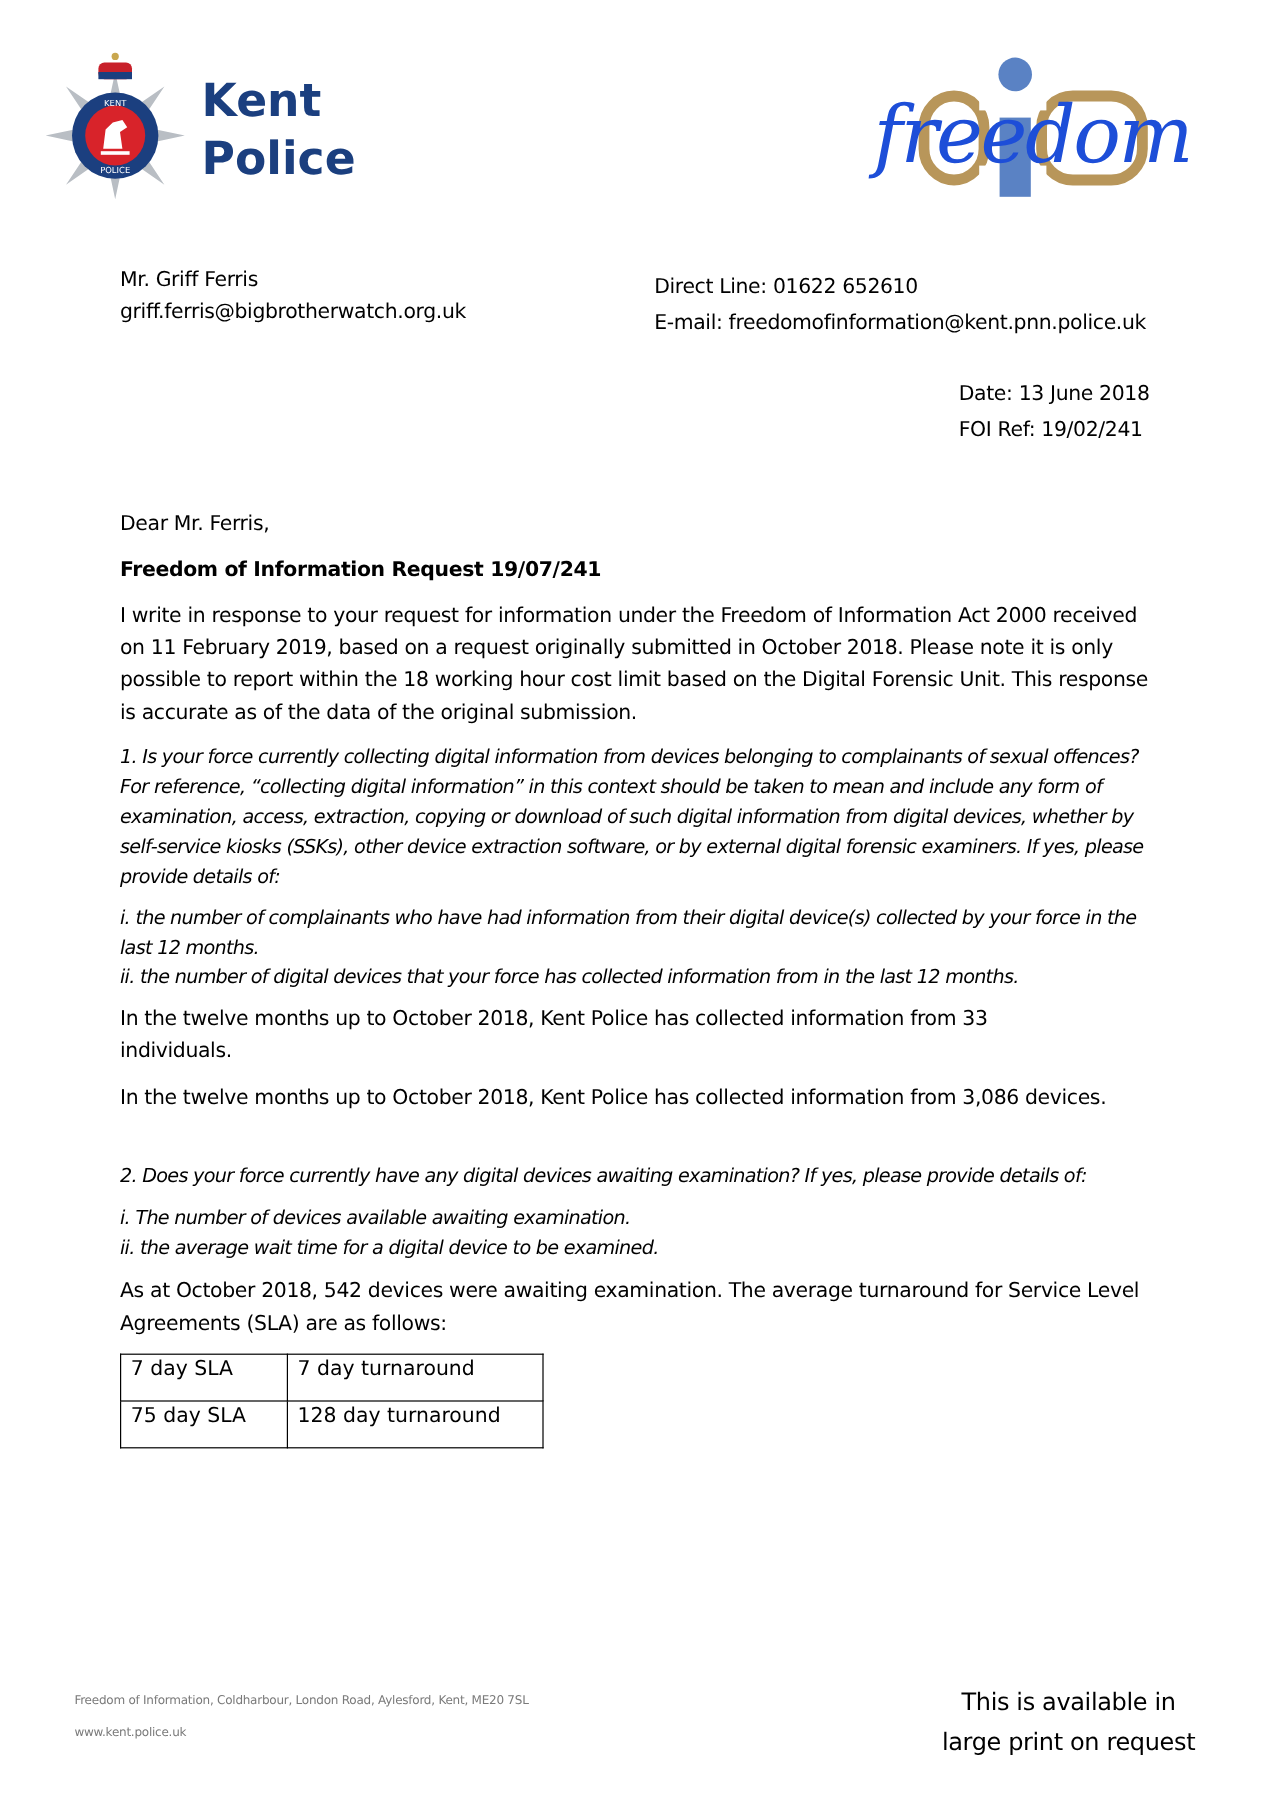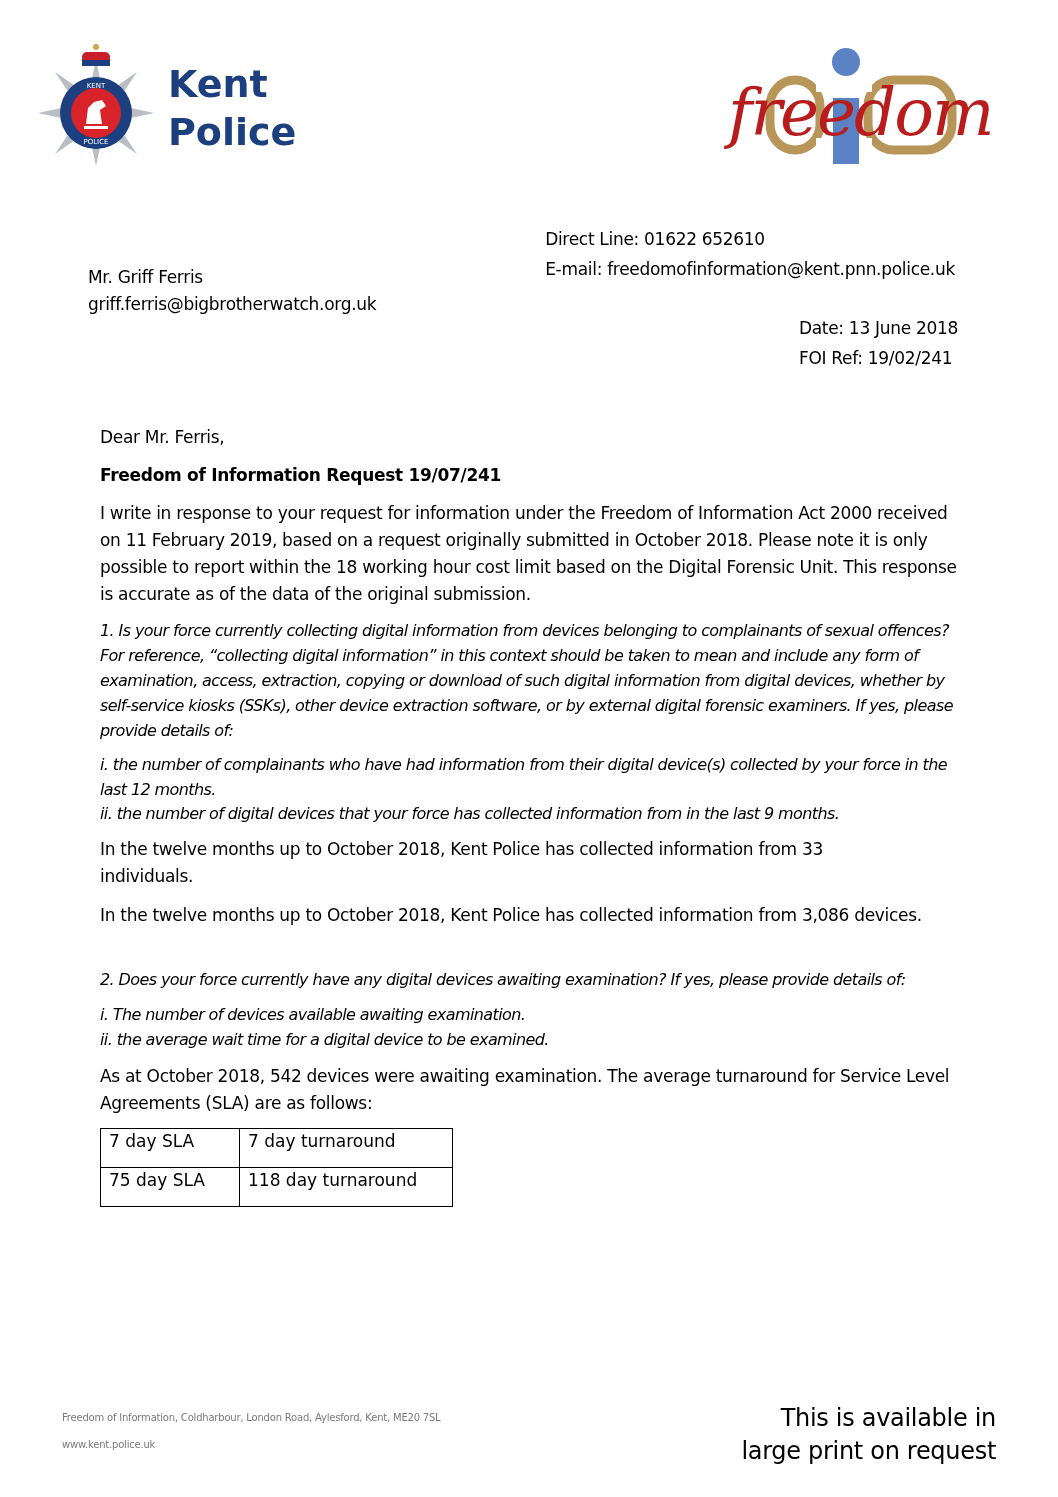--- a/index.html
+++ b/index.html
@@ -4,29 +4,29 @@
 <style>
   html, body { margin:0; padding:0; background:#ffffff; }
   body { width:1058px; height:1497px; position:relative; overflow:hidden;
          font-family:"DejaVu Sans", sans-serif; color:#000; }
   .abs { position:absolute; }
   .logo-badge { left:36px; top:38px; width:120px; height:130px; }
   .brand { left:168px; top:60px; font-family:"DejaVu Sans", sans-serif; font-weight:bold;
            color:#1b3f7f; font-size:38px; line-height:48px; }
   .freedom-logo { left:726px; top:40px; width:260px; height:128px; }
   .freedom-text { position:absolute; left:2px; top:34px; font-family:"DejaVu Serif", serif;
-                  font-style:italic; font-size:66px; color:#b91c1c; letter-spacing:-2px; }
+                  font-style:italic; font-size:66px; color:#1d4ed8; letter-spacing:-2px; }
   .txt { font-size:17px; line-height:27px; letter-spacing:-0.3px; }
   .right { text-align:left; }
   .it { font-style:italic; font-size:16px; line-height:25px; letter-spacing:-0.6px; }
   .bold { font-weight:bold; }
   table.sla { border-collapse:collapse; font-size:17px; }
   table.sla td { border:1.5px solid #000; padding:2px 20px 8px 8px; height:28px; vertical-align:top; }
   .footer { color:#7a7a7a; font-size:10px; line-height:27px; letter-spacing:-0.2px; }
-  .largeprint { font-size:24px; line-height:33px; text-align:right; letter-spacing:-0.3px; }
+  .largeprint { font-size:20px; line-height:33px; text-align:center; letter-spacing:-0.3px; }
 </style>
 </head>
 <body>
 
 <div class="abs logo-badge">
   <svg width="120" height="130" viewBox="0 0 120 130">
     <g fill="#b9bec4">
       <polygon points="60,22 66,50 60,44 54,50"></polygon>
       <polygon points="60,128 66,100 60,106 54,100"></polygon>
       <polygon points="2,75 30,69 24,75 30,81"></polygon>
@@ -58,61 +58,61 @@
     <rect x="44" y="40" width="50" height="70" rx="26" fill="none" stroke="#b8965a" stroke-width="9"></rect>
     <rect x="142" y="40" width="84" height="70" rx="26" fill="none" stroke="#b8965a" stroke-width="9"></rect>
     <rect x="90" y="38" width="56" height="14" fill="#fff"></rect>
     <rect x="90" y="98" width="56" height="14" fill="#fff"></rect>
     <circle cx="120" cy="22" r="14" fill="#5a82c4"></circle>
     <rect x="107" y="58" width="26" height="66" fill="#5a82c4"></rect>
   </svg>
   <div class="freedom-text">freedom</div>
 </div>
 
-<div class="abs txt" style="left:88px; top:220px;margin-top:44px;">
+<div class="abs txt" style="left:100px; top:220px;">
   <div>Mr. Griff Ferris</div>
   <div>griff.ferris@bigbrotherwatch.org.uk</div>
 </div>
 
 <div class="abs txt right" style="right:103px; top:224px; line-height:30px;">
   <div>Direct Line: 01622 652610</div>
   <div>E-mail: freedomofinformation@kent.pnn.police.uk</div>
 </div>
 <div class="abs txt right" style="right:100px; top:313px; line-height:30px;">
   <div>Date: 13 June 2018</div>
   <div>FOI Ref: 19/02/241</div>
 </div>
 
 <div class="abs txt" style="left:100px; top:424px;">Dear Mr. Ferris,</div>
 <div class="abs txt bold" style="left:100px; top:462px;">Freedom of Information Request 19/07/241</div>
 <div class="abs txt" style="left:100px; top:500px; width:860px;">I write in response to your request for information under the Freedom of Information Act 2000 received on 11 February 2019, based on a request originally submitted in October 2018.  Please note it is only possible to report within the 18 working hour cost limit based on the Digital Forensic Unit.  This response is accurate as of the data of the original submission.</div>
 
 <div class="abs it" style="left:100px; top:618px; width:860px;">1. Is your force currently collecting digital information from devices belonging to complainants of sexual offences? For reference, “collecting digital information” in this context should be taken to mean and include any form of examination, access, extraction, copying or download of such digital information from digital devices, whether by self-service kiosks (SSKs), other device extraction software, or by external digital forensic examiners. If yes, please provide details of:</div>
 <div class="abs it" style="left:100px; top:752px; width:860px;">i. the number of complainants who have had information from their digital device(s) collected by your force in the last 12 months.</div>
-<div class="abs it" style="left:100px; top:801px; width:860px;">ii. the number of digital devices that your force has collected information from in the last 9 months.</div>
+<div class="abs it" style="left:100px; top:801px; width:860px;">ii. the number of digital devices that your force has collected information from in the last 12 months.</div>
 
 <div class="abs txt" style="left:100px; top:836px; width:800px;">In the twelve months up to October 2018, Kent Police has collected information from 33 individuals.</div>
 <div class="abs txt" style="left:100px; top:902px; width:830px;">In the twelve months up to October 2018, Kent Police has collected information from 3,086 devices.</div>
 
 <div class="abs it" style="left:100px; top:967px; width:870px;">2. Does your force currently have any digital devices awaiting examination? If yes, please provide details of:</div>
 <div class="abs it" style="left:100px; top:1002px; width:860px;">i. The number of devices available awaiting examination.</div>
 <div class="abs it" style="left:100px; top:1027px; width:860px;">ii. the average wait time for a digital device to be examined.</div>
 
 <div class="abs txt" style="left:100px; top:1063px; width:860px;">As at October 2018, 542 devices were awaiting examination.  The average turnaround for Service Level Agreements (SLA) are as follows:</div>
 
 <div class="abs" style="left:100px; top:1128px;">
   <table class="sla">
     <tbody>
         <tr>
       <td style="width:110px">7 day SLA</td>
       <td style="width:184px">7 day turnaround</td>
     </tr>
     <tr>
       <td>75 day SLA</td>
-      <td>118 day turnaround</td>
+      <td>128 day turnaround</td>
     </tr>
   </tbody>
     </table>
 </div>
 
 <div class="abs footer" style="left:62px; top:1404px;">
   <div>Freedom of Information, Coldharbour, London Road, Aylesford, Kent, ME20 7SL</div>
   <div>www.kent.police.uk</div>
 </div>
 <div class="abs largeprint" style="right:62px; top:1402px;">

